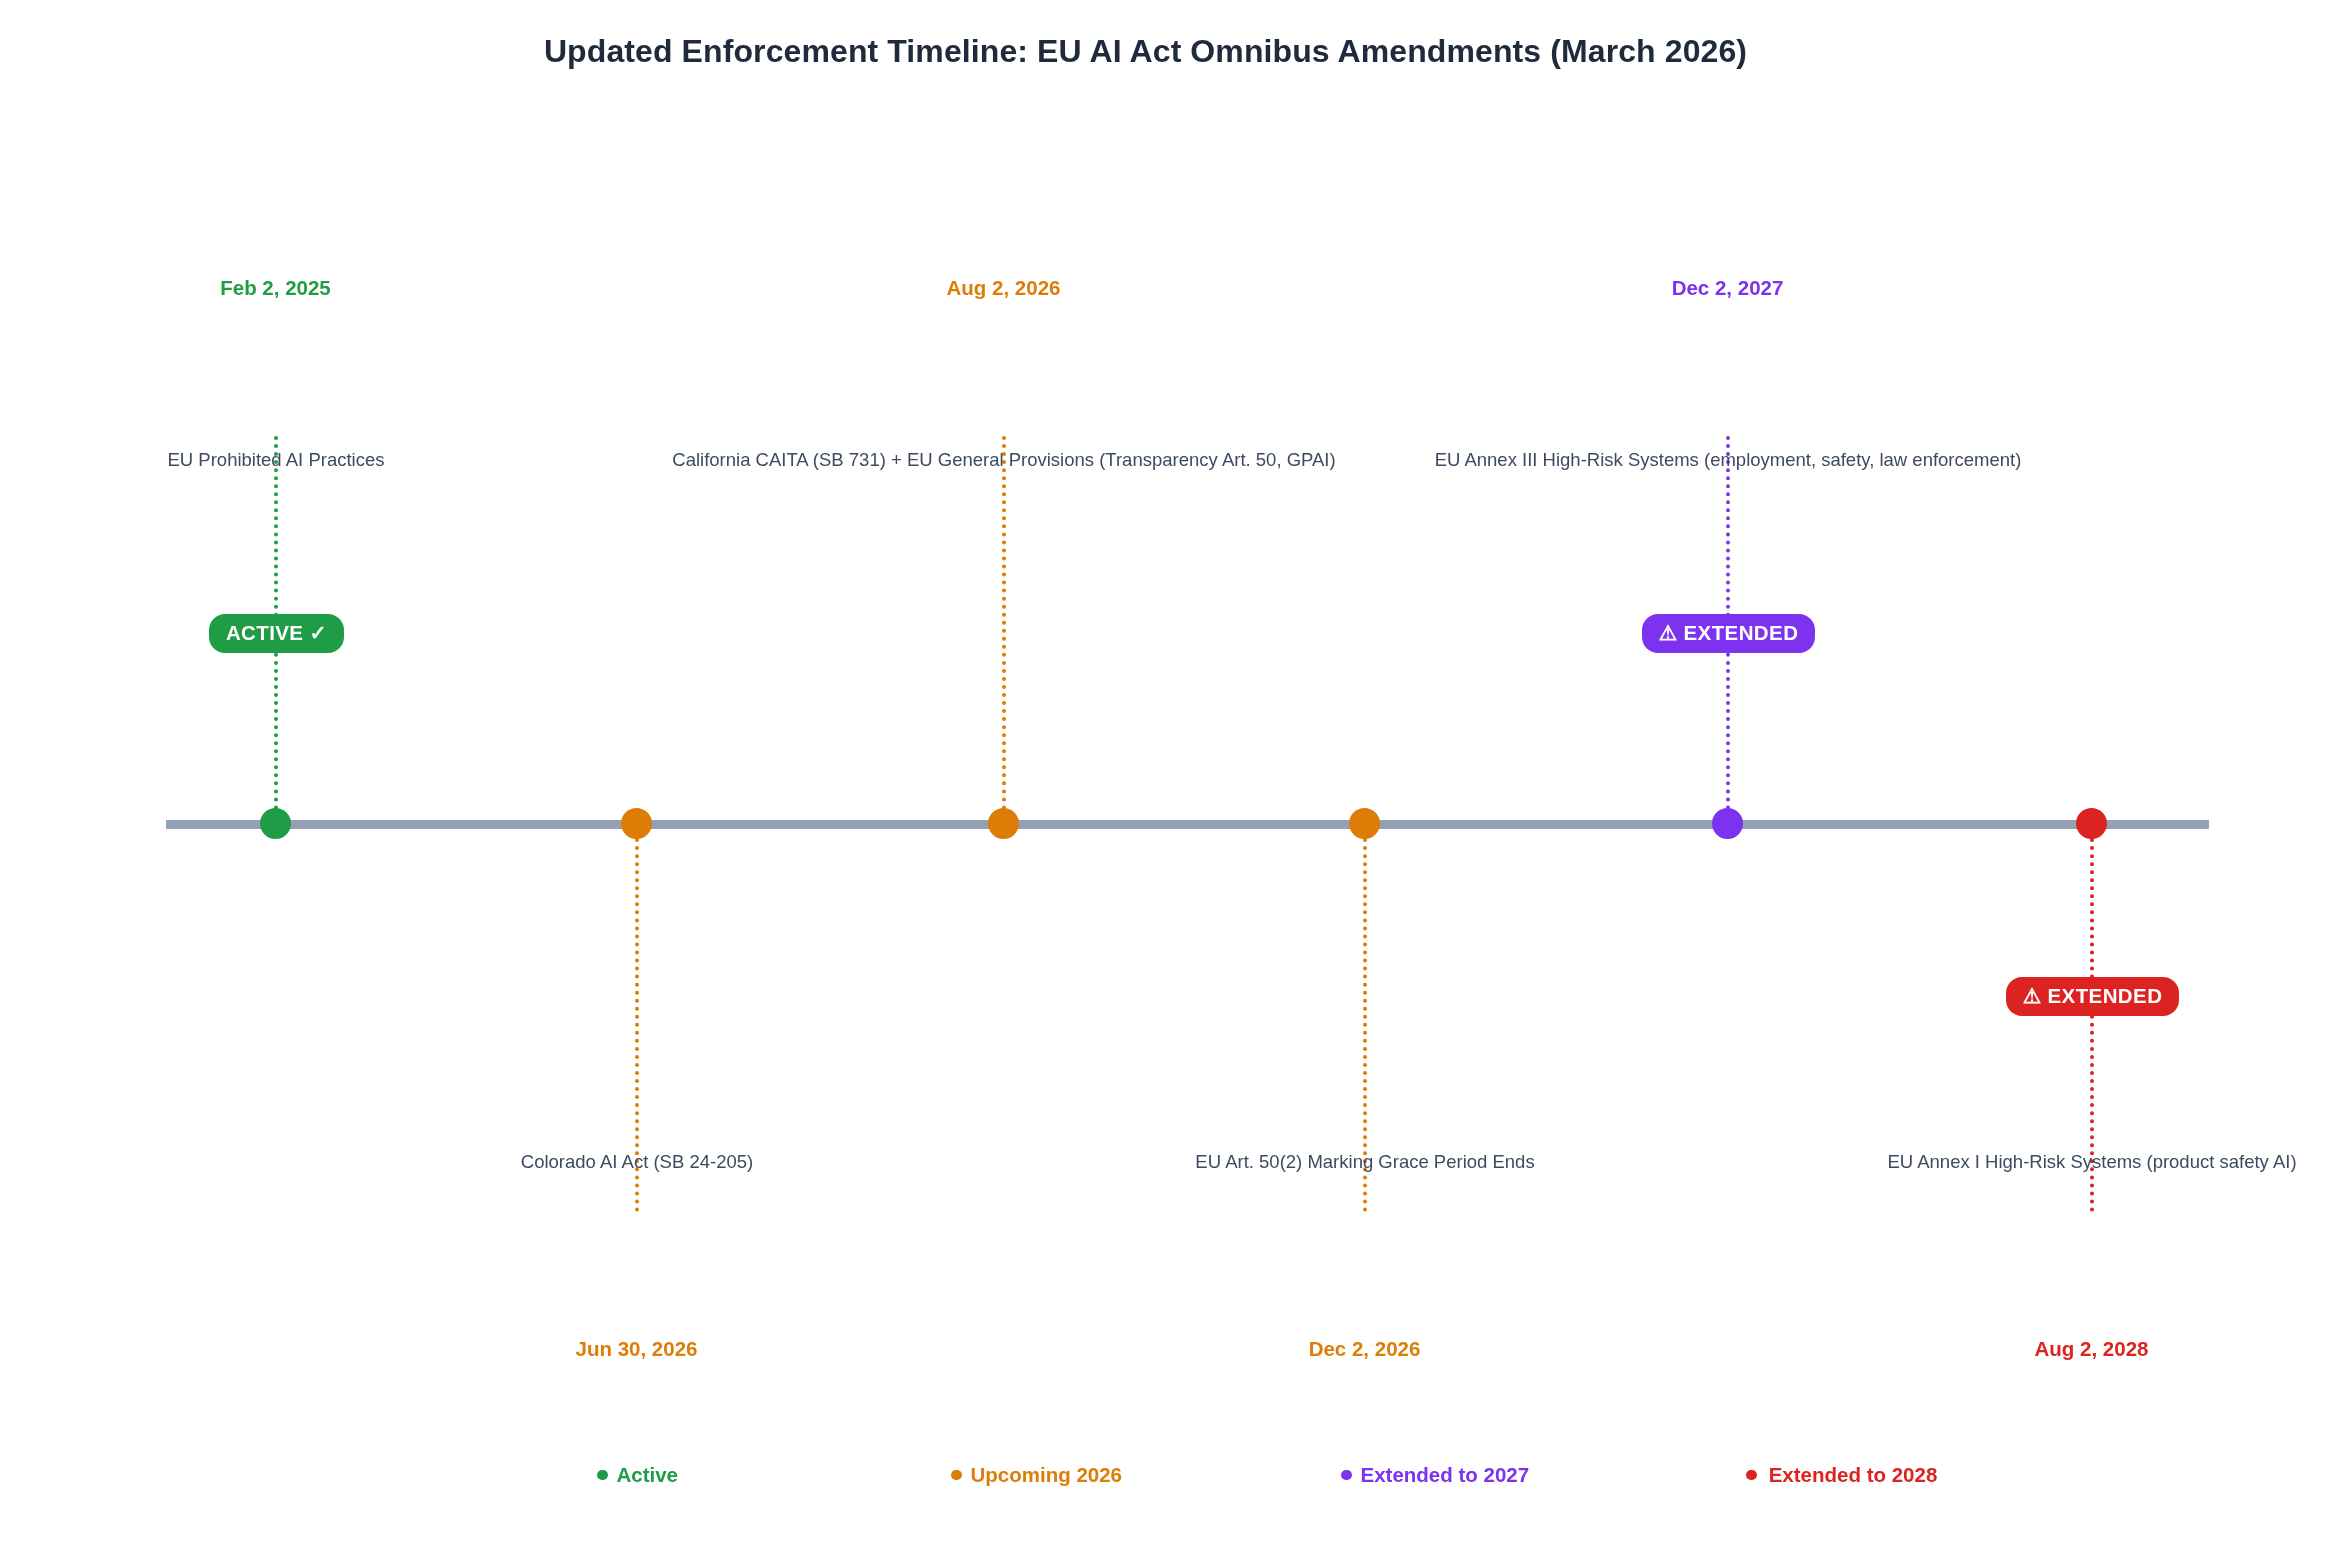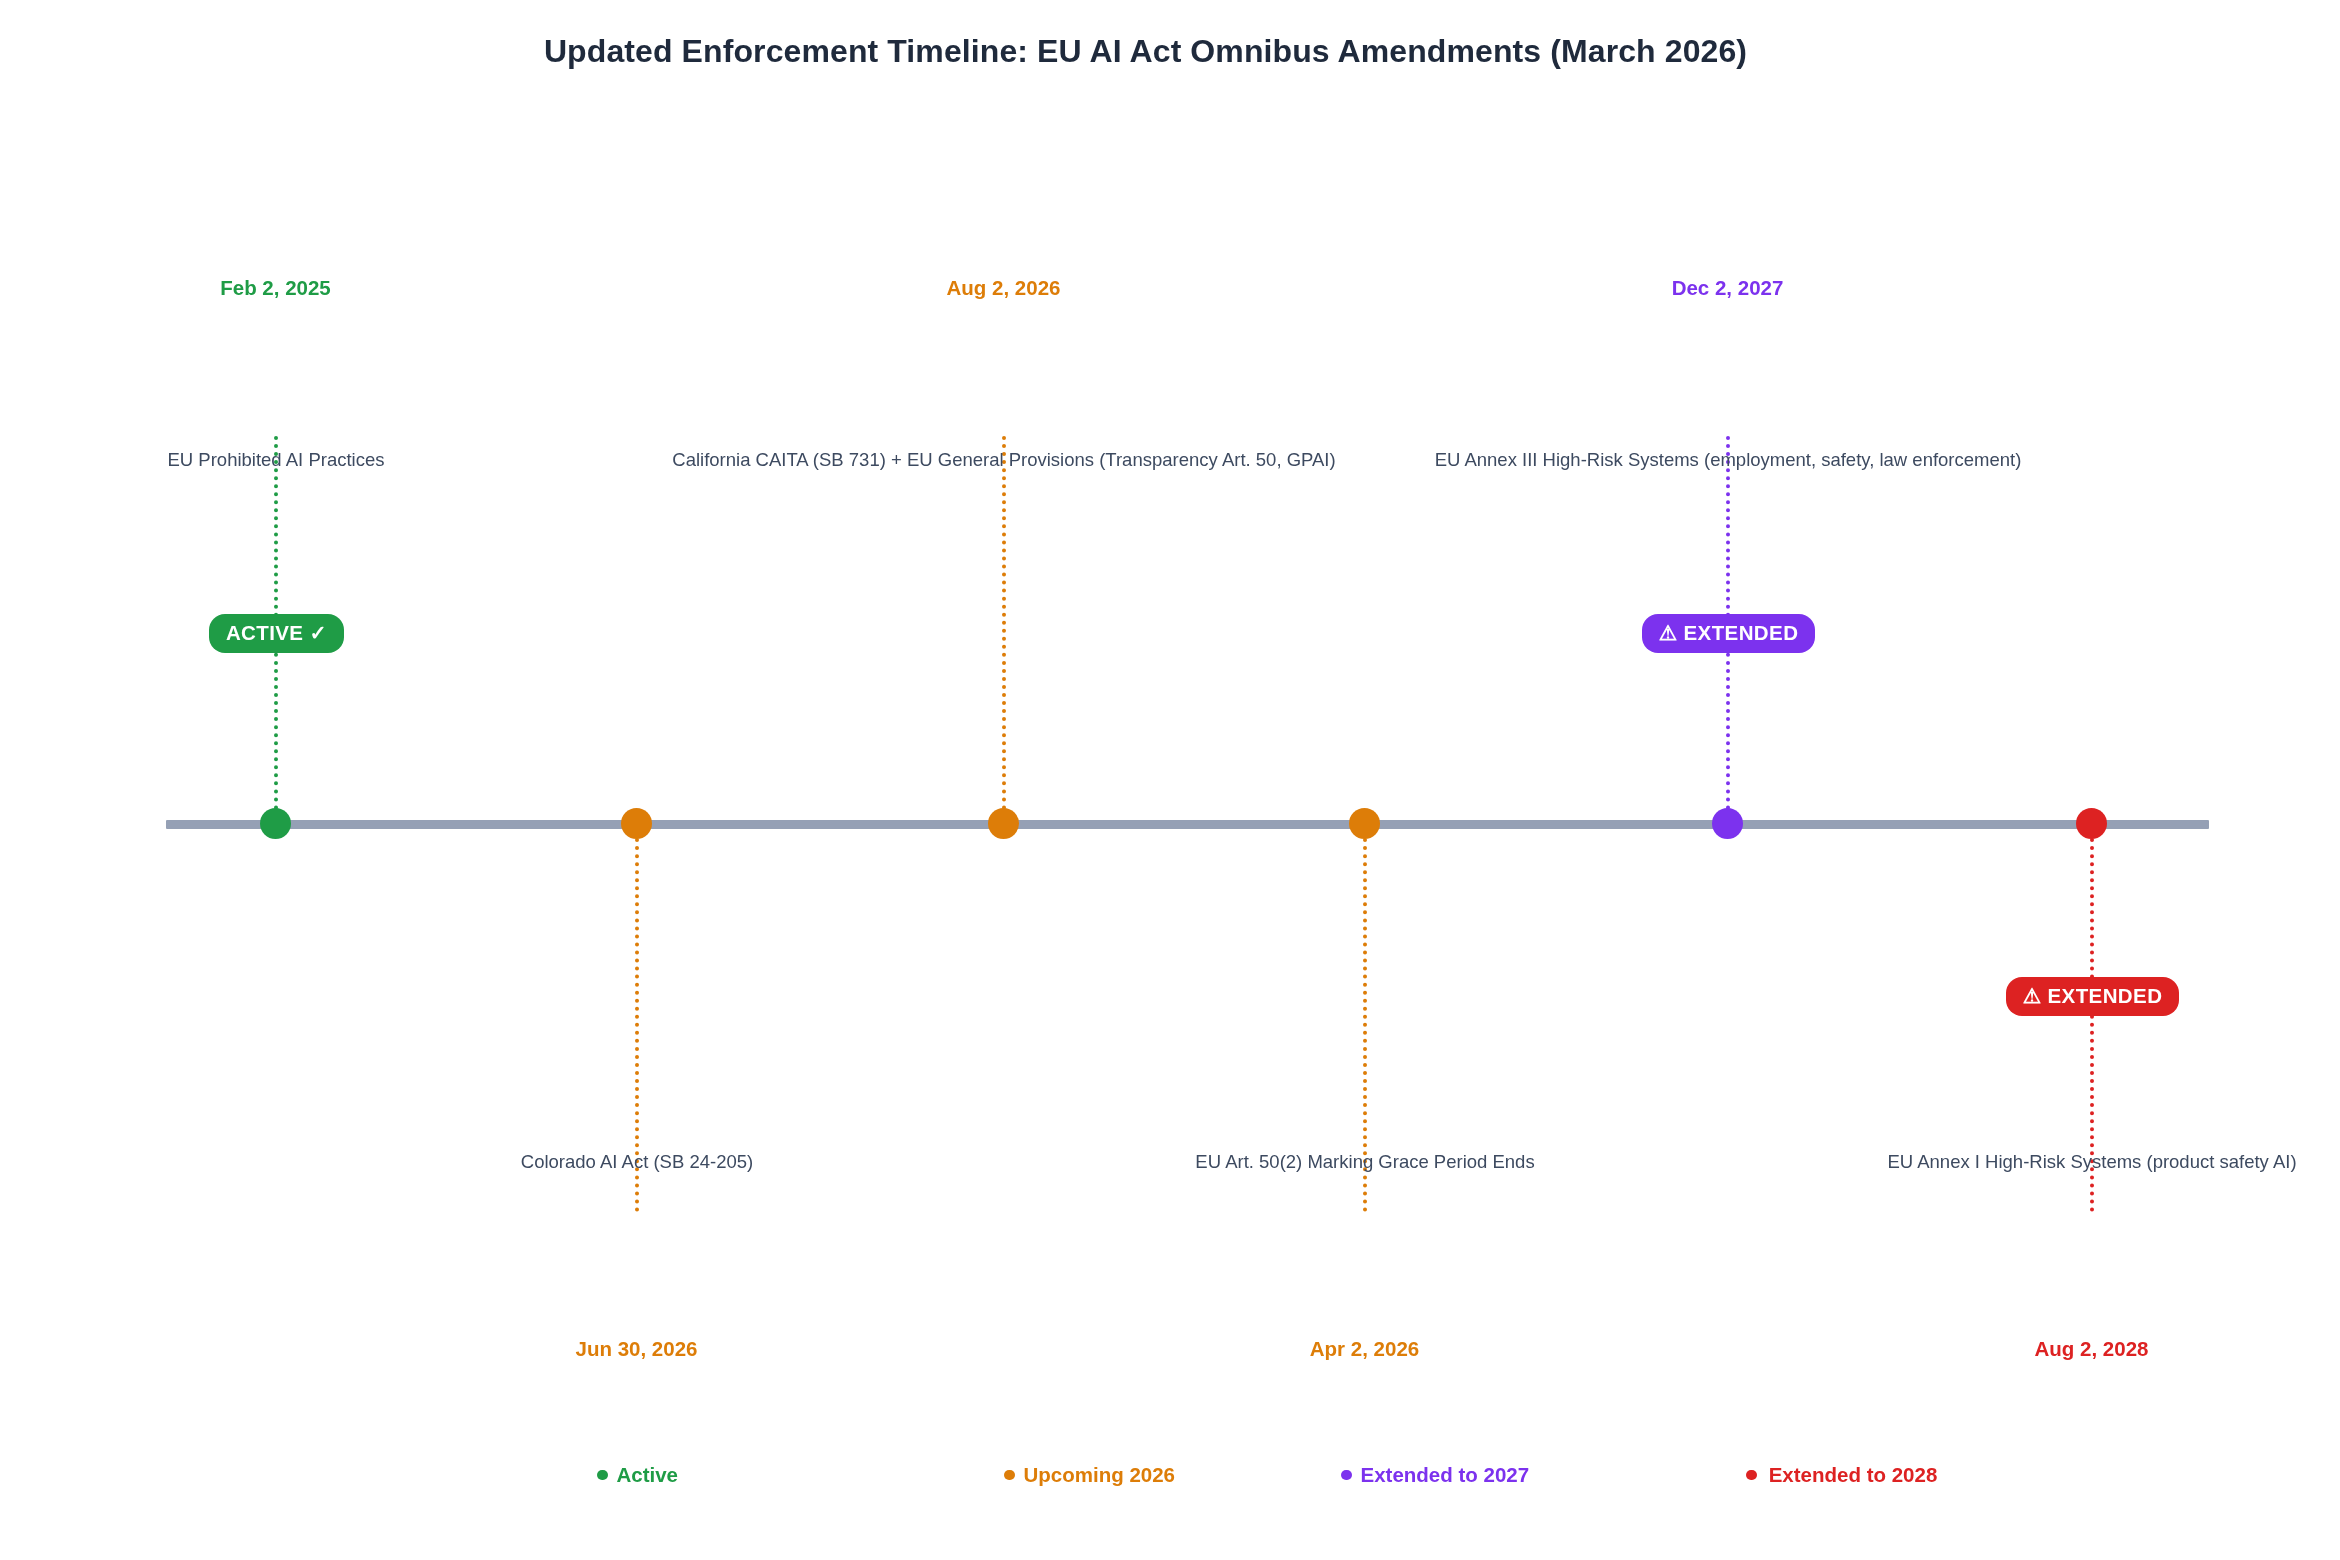--- a/index.html
+++ b/index.html
@@ -174,21 +174,21 @@
       </div>
       <div class="event above" style="left: 1004px; color: rgb(221, 125, 8);">
         <div class="connector"></div>
         <div class="marker"></div>
         <div class="date-label">Aug 2, 2026</div>
         <div class="desc-label">California CAITA (SB 731) + EU General Provisions (Transparency Art. 50, GPAI)</div>
       </div>
       <div class="event below" style="left: 1365px; color: rgb(221, 125, 8);">
         <div class="connector"></div>
         <div class="marker"></div>
-        <div class="date-label">Apr 2, 2026</div>
+        <div class="date-label">Dec 2, 2026</div>
         <div class="desc-label">EU Art. 50(2) Marking Grace Period Ends</div>
       </div>
       <div class="event above" style="left: 1728px; color: rgb(124, 50, 238);">
         <div class="connector"></div>
         <div class="marker"></div>
         <div class="date-label">Dec 2, 2027</div>
         <div class="desc-label">EU Annex III High-Risk Systems (employment, safety, law enforcement)</div>
         <div class="badge"><span style="background: rgb(124, 50, 238);">⚠ EXTENDED</span></div>
       </div>
       <div class="event below" style="left: 2092px; color: rgb(221, 34, 34);">
@@ -198,21 +198,21 @@
         <div class="desc-label">EU Annex I High-Risk Systems (product safety AI)</div>
         <div class="badge"><span style="background: rgb(221, 34, 34);">⚠ EXTENDED</span></div>
       </div>
     </div>
 
   <div class="legend" id="legend-layer">
       <div class="legend-item" style="left: 597px; color: rgb(31, 156, 70);">
         <span class="legend-dot"></span>
         <span>Active</span>
       </div>
-      <div class="legend-item" style="left: 1004px; color: rgb(221, 125, 8);">
+      <div class="legend-item" style="left: 951px; color: rgb(221, 125, 8);">
         <span class="legend-dot"></span>
         <span>Upcoming 2026</span>
       </div>
       <div class="legend-item" style="left: 1341px; color: rgb(124, 50, 238);">
         <span class="legend-dot"></span>
         <span>Extended to 2027</span>
       </div>
       <div class="legend-item" style="left: 1746px; color: rgb(221, 34, 34); gap: 12px;">
         <span class="legend-dot"></span>
         <span>Extended to 2028</span>

